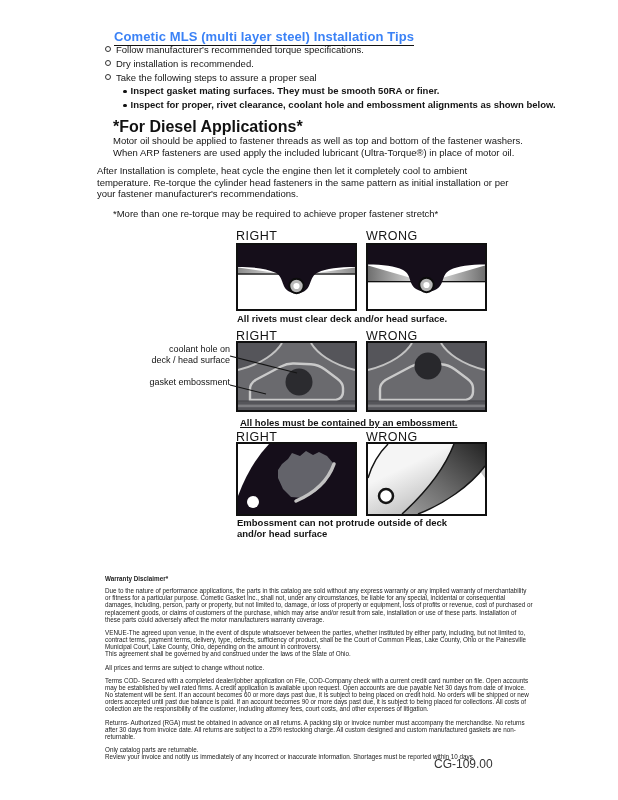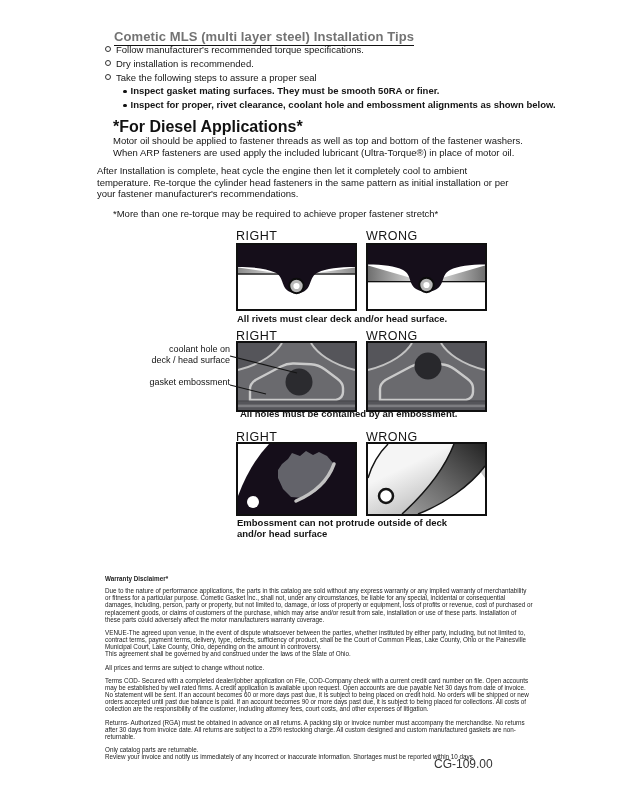--- a/index.html
+++ b/index.html
@@ -1,19 +1,19 @@
 <!DOCTYPE html>
 <html><head>
 <meta charset="utf-8">
 <style>
   html,body{margin:0;padding:0;background:#ffffff;}
   .page{position:relative;width:618px;height:800px;background:#ffffff;overflow:hidden;
         font-family:"Liberation Sans",sans-serif;color:#151515;}
   .abs{position:absolute;}
-  .title{font-size:13px;font-weight:bold;color:#737373;border-bottom:1.6px solid #111;
+  .title{font-size:13px;font-weight:bold;color:#3b82f6;border-bottom:1.6px solid #111;
          padding-bottom:1px;display:inline-block;letter-spacing:.1px;}
   .bullets{font-size:9.5px;line-height:13.8px;}
   .brow{display:flex;align-items:baseline;}
   .ring{width:4px;height:4px;border:1px solid #333;border-radius:50%;display:inline-block;
         margin-right:5px;position:relative;top:-1px;flex:0 0 auto;}
   .dot{width:3.5px;height:3.5px;background:#111;border-radius:50%;display:inline-block;
        margin-right:4px;position:relative;top:-1px;flex:0 0 auto;}
   .sub{margin-left:18px;font-weight:bold;}
   .h2{font-size:16px;font-weight:bold;color:#111;}
   .body-p{font-size:9.5px;line-height:11.7px;width:424px;}
@@ -152,21 +152,21 @@
       <rect x="2" y="63.6" width="117" height="2.6" fill="#7d7d81"></rect>
       <rect x="1" y="1" width="119" height="69" fill="none" stroke="#101010" stroke-width="2"></rect>
     </svg>
   </div>
 
   <svg class="abs" style="left:205px;top:344px;pointer-events:none;z-index:3;" width="102" height="62" viewBox="0 0 102 62">
     <line x1="25" y1="12" x2="92" y2="29" stroke="#141414" stroke-width="1.1"></line>
     <line x1="25" y1="41" x2="61" y2="50" stroke="#141414" stroke-width="1.1"></line>
   </svg>
 
-  <div class="abs cap" style="left:240px;top:408px;">All holes must be contained by an embossment.</div>
+  <div class="abs cap" style="left:240px;top:417px;text-decoration:underline;">All holes must be contained by an embossment.</div>
 
   <div class="abs rw-label" style="left:236px;top:430px;">RIGHT</div>
   <div class="abs rw-label" style="left:366px;top:430px;">WRONG</div>
 
   <div class="abs" style="left:236px;top:442px;">
     <svg width="121" height="74" viewBox="0 0 121 74">
       <rect x="2" y="2" width="117" height="70" fill="#ffffff"></rect>
       <path d="M33,2 H119 V72 H2 V54 Q14,22 33,2 Z" fill="#150e1a"></path>
       <polygon points="46,22 52,17 56,11 64,14 70,9 77,13 83,10 91,14 97,21 95,30 89,41 79,50 67,56 55,55 47,47 42,36 42,28" fill="#63636a"></polygon>
       <path d="M98,22 C93,36 81,50 60,59" fill="none" stroke="#c2c2c2" stroke-width="3.5" stroke-linecap="round"></path>

